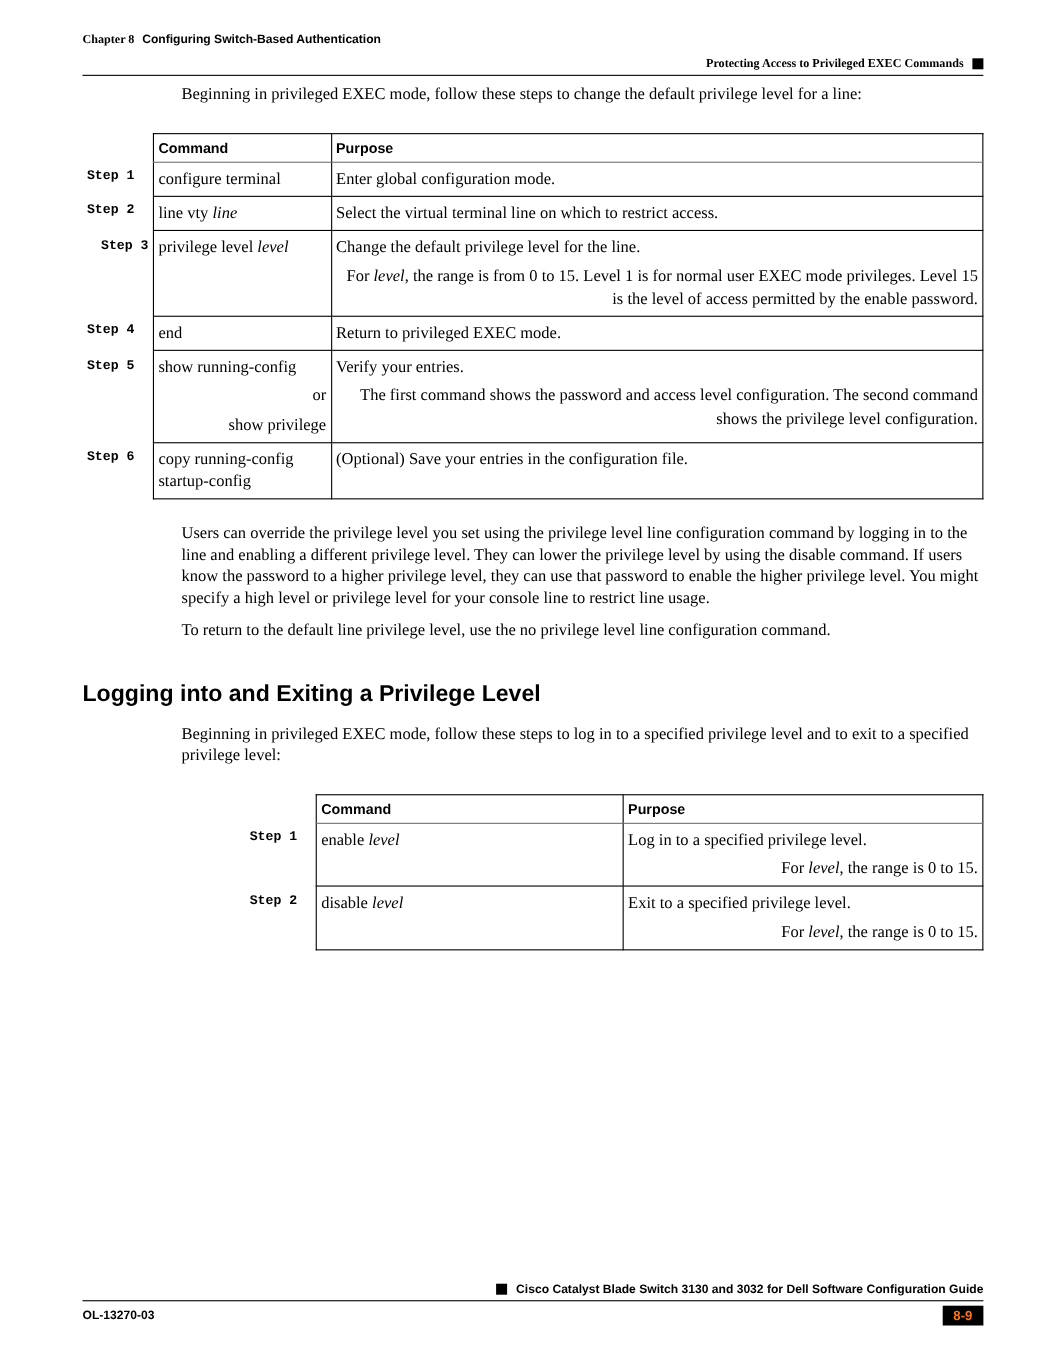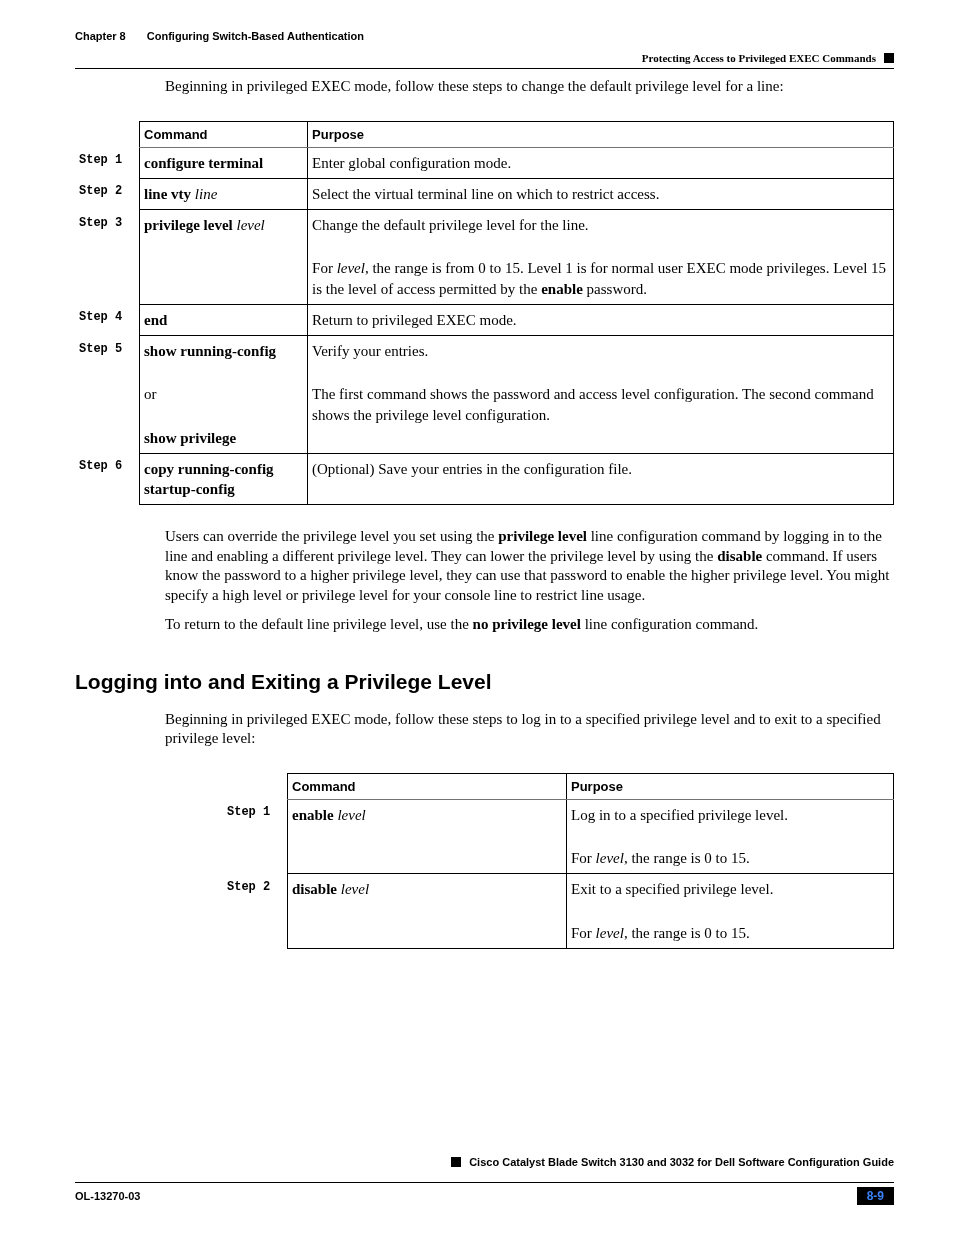--- a/index.html
+++ b/index.html
@@ -20,21 +20,21 @@
   .header {
     border-bottom: 1px solid #000;
     padding-bottom: 4px;
     margin-bottom: 8px;
   }
   .header-top {
     font-family: Arial, Helvetica, sans-serif;
     font-size: 11px;
     font-weight: bold;
   }
-  .header-top .chap-label { margin-right: 18px; }
+  .header-top .chap-label { margin-right: 4px; font-family: Liberation Serif, serif; }
   .header-sub {
     display:flex;
     justify-content:flex-end;
     align-items:center;
     font-family: Liberation Serif, serif;
     font-size: 11px;
     font-weight: bold;
     margin-top: 10px;
   }
   .sq {
@@ -86,57 +86,57 @@
   table.cmd td.purpose-cell, table.cmd th.purpose-cell {
      border-right: 1px solid #000;
   }
   table.cmd td {
     border-bottom: 1px solid #000;
     padding: 5px 4px;
     vertical-align: top;
     line-height: 1.35;
   }
   table.cmd tr.last-row td { border-bottom: 1.5px solid #000; }
-  .b { font-weight: bold; }
+  .b { font-weight: normal; }
   .i { font-style: italic; }
-  .pspace { margin-top:23px; display:block;}
+  .pspace { margin-top:6px; display:block;text-align:right;}
   .footer {
     position: absolute;
     bottom: 30px;
     left: 75px;
     right: 60px;
   }
   .footer-line1 {
     border-bottom: 1px solid #000;
     font-family: Arial, Helvetica, sans-serif;
     font-size: 11px;
     font-weight: bold;
     text-align: right;
-    padding-bottom: 14px;
+    padding-bottom: 4px;
     padding-top: 3px;
     display:flex;
     align-items:center;
     justify-content:flex-end;
   }
   .footer-line1 .sqf {
      width:10px;height:10px;background:#000;display:inline-block;margin-right:8px;
   }
   .footer-line2 {
     font-family: Arial, Helvetica, sans-serif;
     font-size: 11px;
     font-weight: bold;
     margin-top: 4px;
     display:flex;
     justify-content:space-between;
     align-items:center;
     gap:28px;
   }
   .pagenum-box {
     background:#000;
-    color:#3b82f6;
+    color:#f97316;
     font-family: Arial, Helvetica, sans-serif;
     font-size:12px;
     font-weight:bold;
     padding:2px 10px;
   }
   table.cmd.narrow {
      margin-left:148px;
      width:calc(100% - 148px);
   }
   table.cmd.narrow .step-col { width:56px; }
@@ -170,21 +170,21 @@
       <td class="step-col" style="border:none;">Step 1</td>
       <td class="cmd-cell"><span class="b">configure terminal</span></td>
       <td class="purpose-cell">Enter global configuration mode.</td>
     </tr>
     <tr>
       <td class="step-col" style="border:none;">Step 2</td>
       <td class="cmd-cell"><span class="b">line vty</span> <span class="i">line</span></td>
       <td class="purpose-cell">Select the virtual terminal line on which to restrict access.</td>
     </tr>
     <tr>
-      <td class="step-col" style="border:none;">Step 3</td>
+      <td class="step-col" style="border:none;text-align:right;">Step 3</td>
       <td class="cmd-cell"><span class="b">privilege level</span> <span class="i">level</span></td>
       <td class="purpose-cell">
         <span>Change the default privilege level for the line.</span>
         <span class="pspace">
           <span>For </span><span class="i">level</span><span>, the range is from 0 to 15. Level 1 is for normal user EXEC mode privileges. Level 15 is the level of access permitted by the </span><span class="b">enable</span><span> password.</span>
         </span>
       </td>
     </tr>
     <tr>
       <td class="step-col" style="border:none;">Step 4</td>

